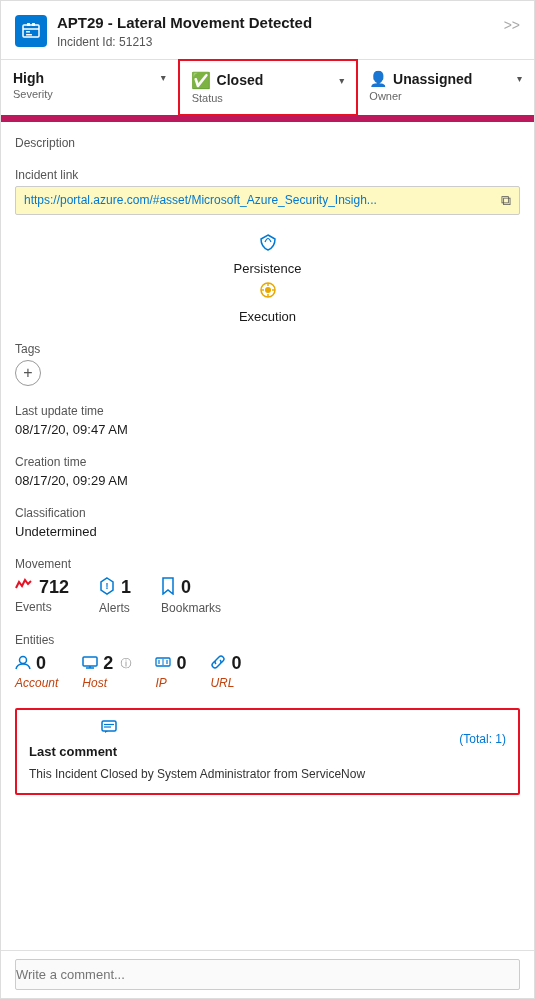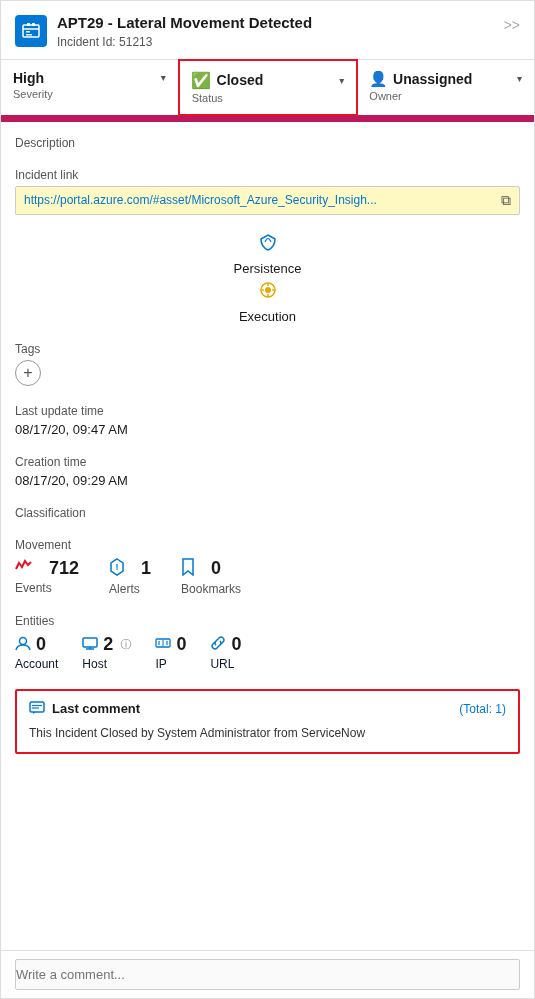--- a/index.html
+++ b/index.html
@@ -192,21 +192,21 @@
       margin-top: 6px;
     }
     .evidence-item {
       display: flex;
       flex-direction: column;
       align-items: flex-start;
     }
     .evidence-count-row {
       display: flex;
       align-items: center;
-      gap: 16px;
+      gap: 6px;
       justify-content: flex-end;
     }
     .evidence-count {
       font-size: 18px;
       font-weight: 600;
       color: #1a1a1a;
     }
     .evidence-icon { font-size: 16px; }
     .evidence-events-icon { color: #e81123; }
     .evidence-alerts-icon { color: #0078d4; }
@@ -234,22 +234,23 @@
       gap: 5px;
     }
     .entity-count {
       font-size: 18px;
       font-weight: 600;
       color: #1a1a1a;
     }
     .entity-icon { font-size: 15px; color: #0078d4; }
     .entity-label {
       font-size: 12px;
-      color: #0f172a;
+      color: #c2410c;
       margin-top: 2px;
+      font-style: italic;
     }
     .entity-info {
       font-size: 11px;
       color: #888;
       margin-left: 2px;
     }
 
     
     .comment-box {
       border: 2px solid #e81123;
@@ -258,22 +259,23 @@
       margin: 6px 0 10px 0;
     }
     .comment-header {
       display: flex;
       align-items: center;
       justify-content: space-between;
       margin-bottom: 6px;
     }
     .comment-title-row {
       display: flex;
-      align-items: flex-start;
+      align-items: flex-end;
       gap: 7px;
+      flex-direction: column;
     }
     .comment-icon { color: #0078d4; font-size: 15px; }
     .comment-title {
       font-size: 13px;
       font-weight: 600;
       color: #1a1a1a;
     }
     .comment-total {
       font-size: 12px;
       color: #0078d4;
@@ -407,20 +409,21 @@
       <div class="section-value">08/17/20, 09:47 AM</div>
     </div>
 
     <div class="section">
       <div class="section-label">Creation time</div>
       <div class="section-value">08/17/20, 09:29 AM</div>
     </div>
 
     <div class="section">
       <div class="section-label">Classification</div>
+      <div class="section-value">Undetermined</div>
     </div>
 
     <div class="section">
       <div class="section-label">Movement</div>
       <div class="evidence-row">
 
         <div class="evidence-item">
           <div class="evidence-count-row">
             <span class="evidence-icon evidence-events-icon">
               <svg width="18" height="14" viewBox="0 0 18 14">

